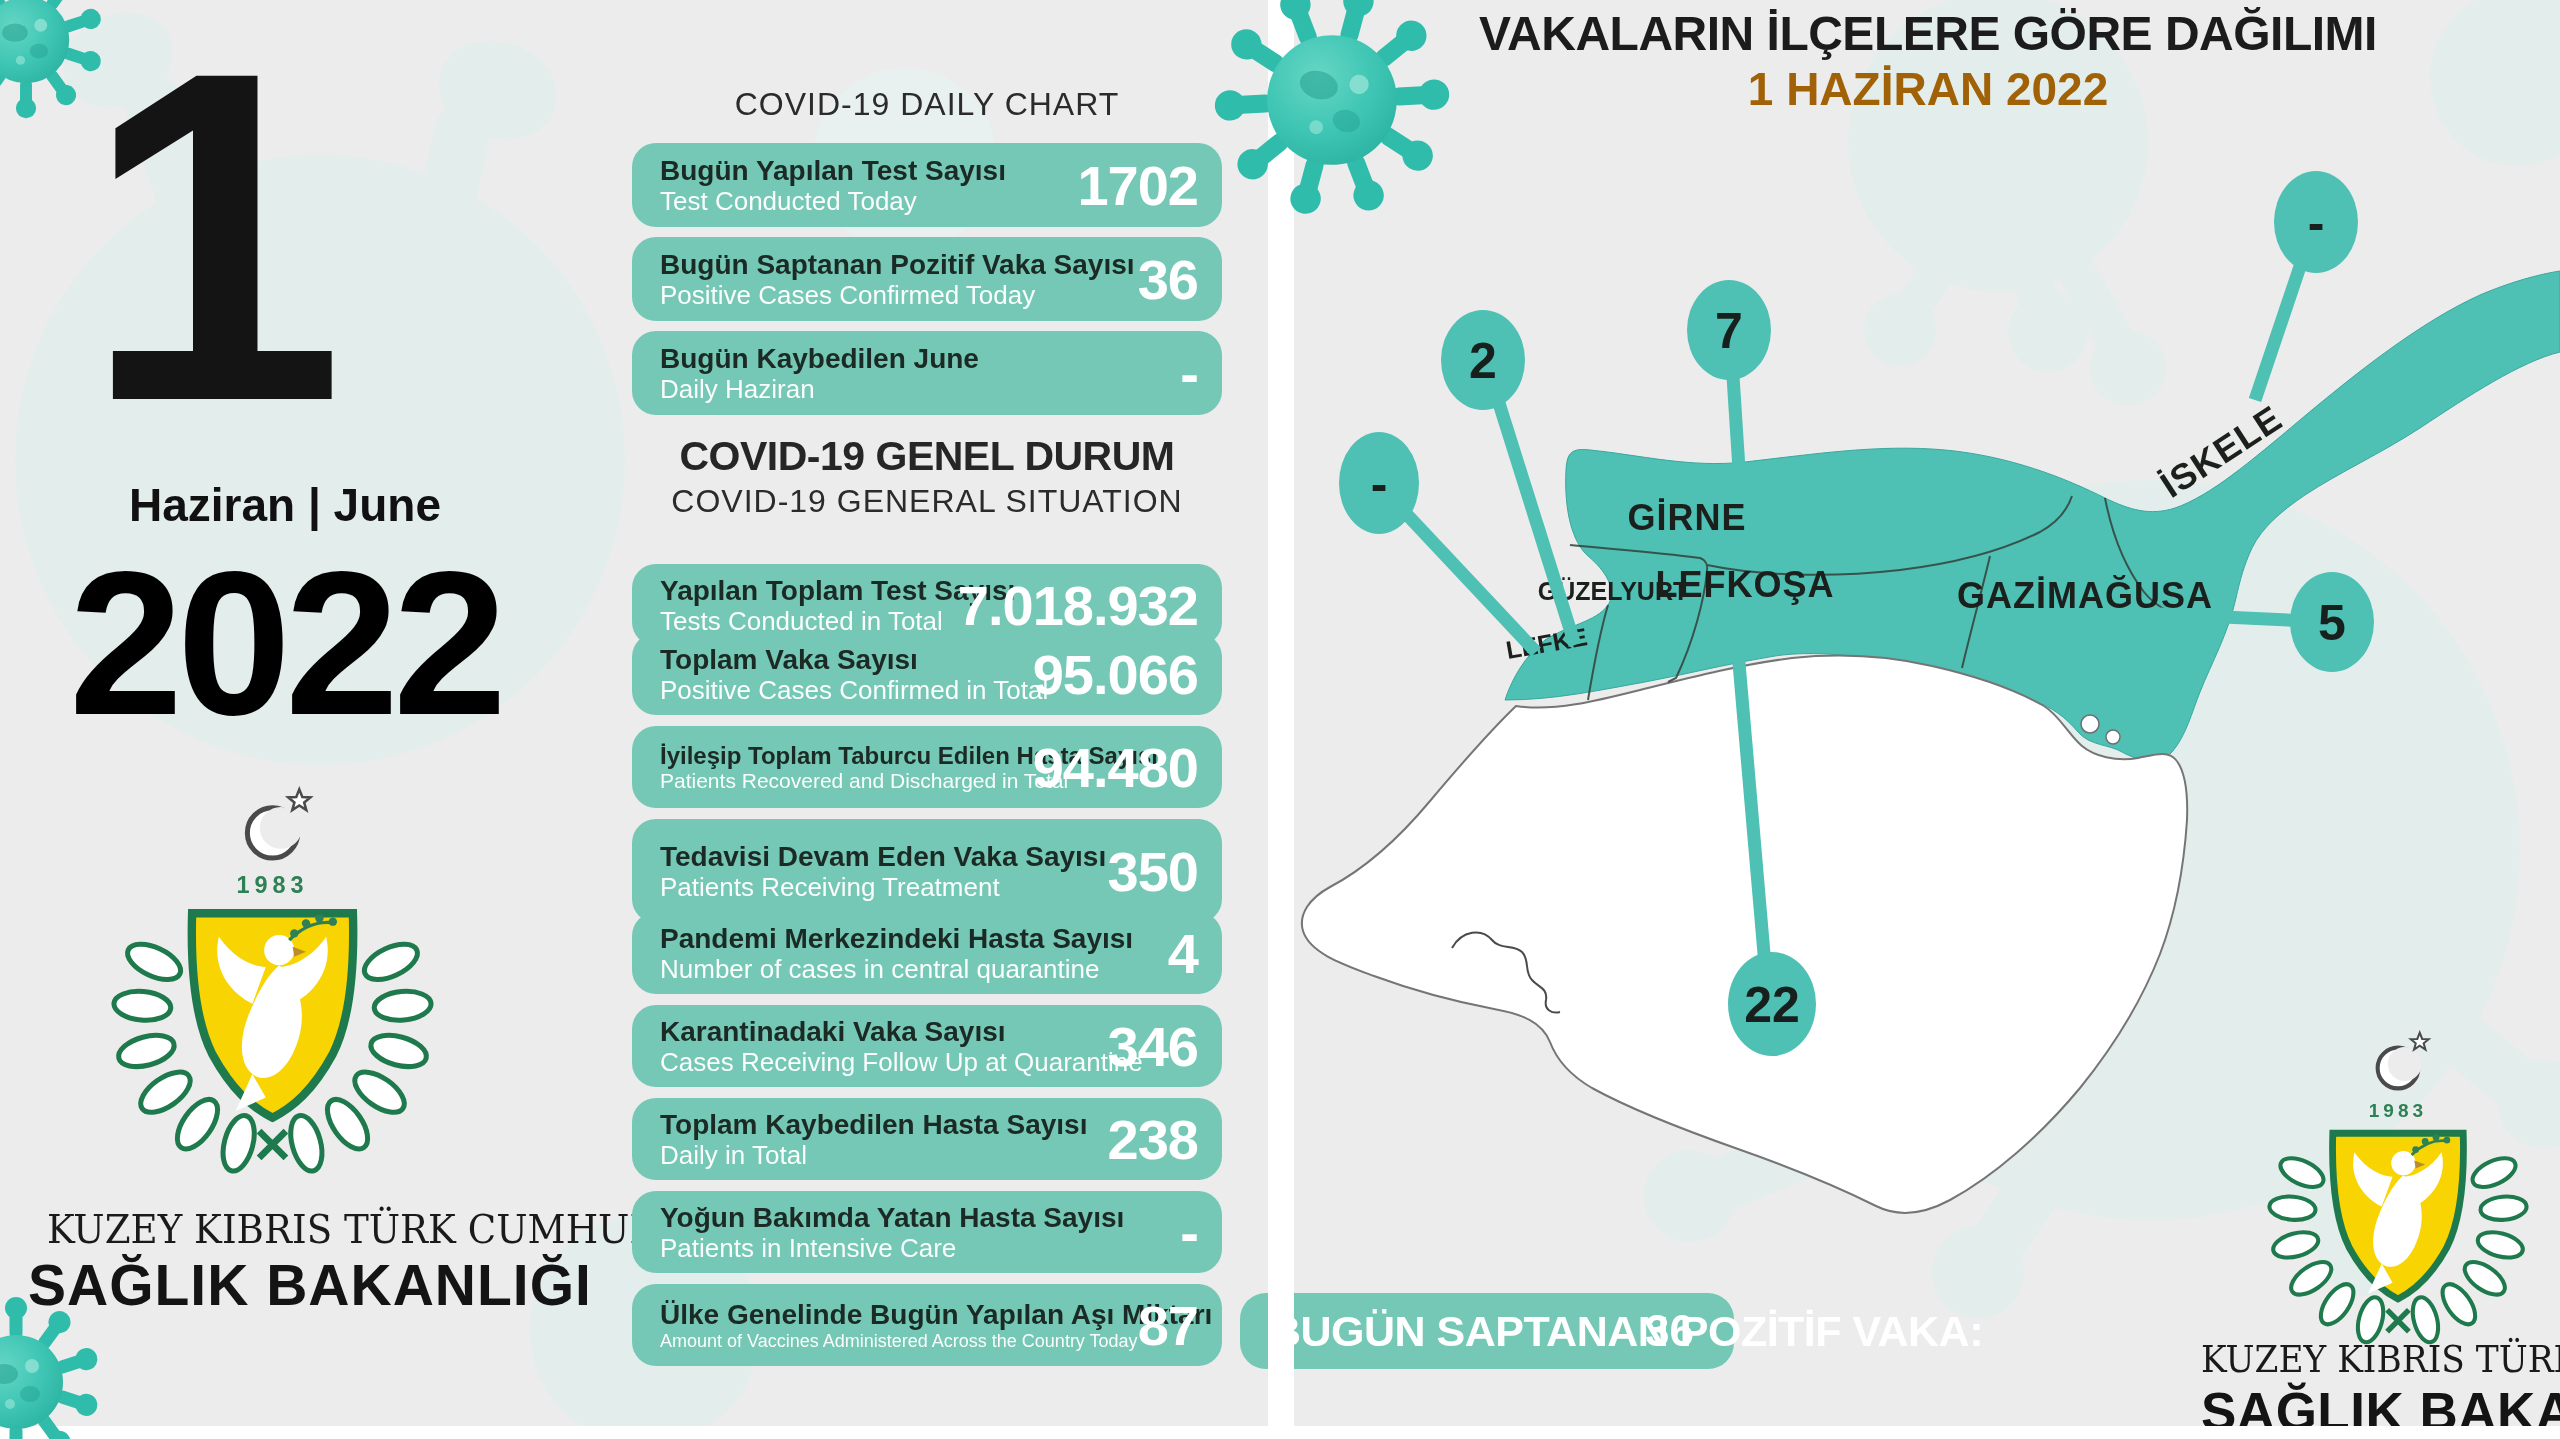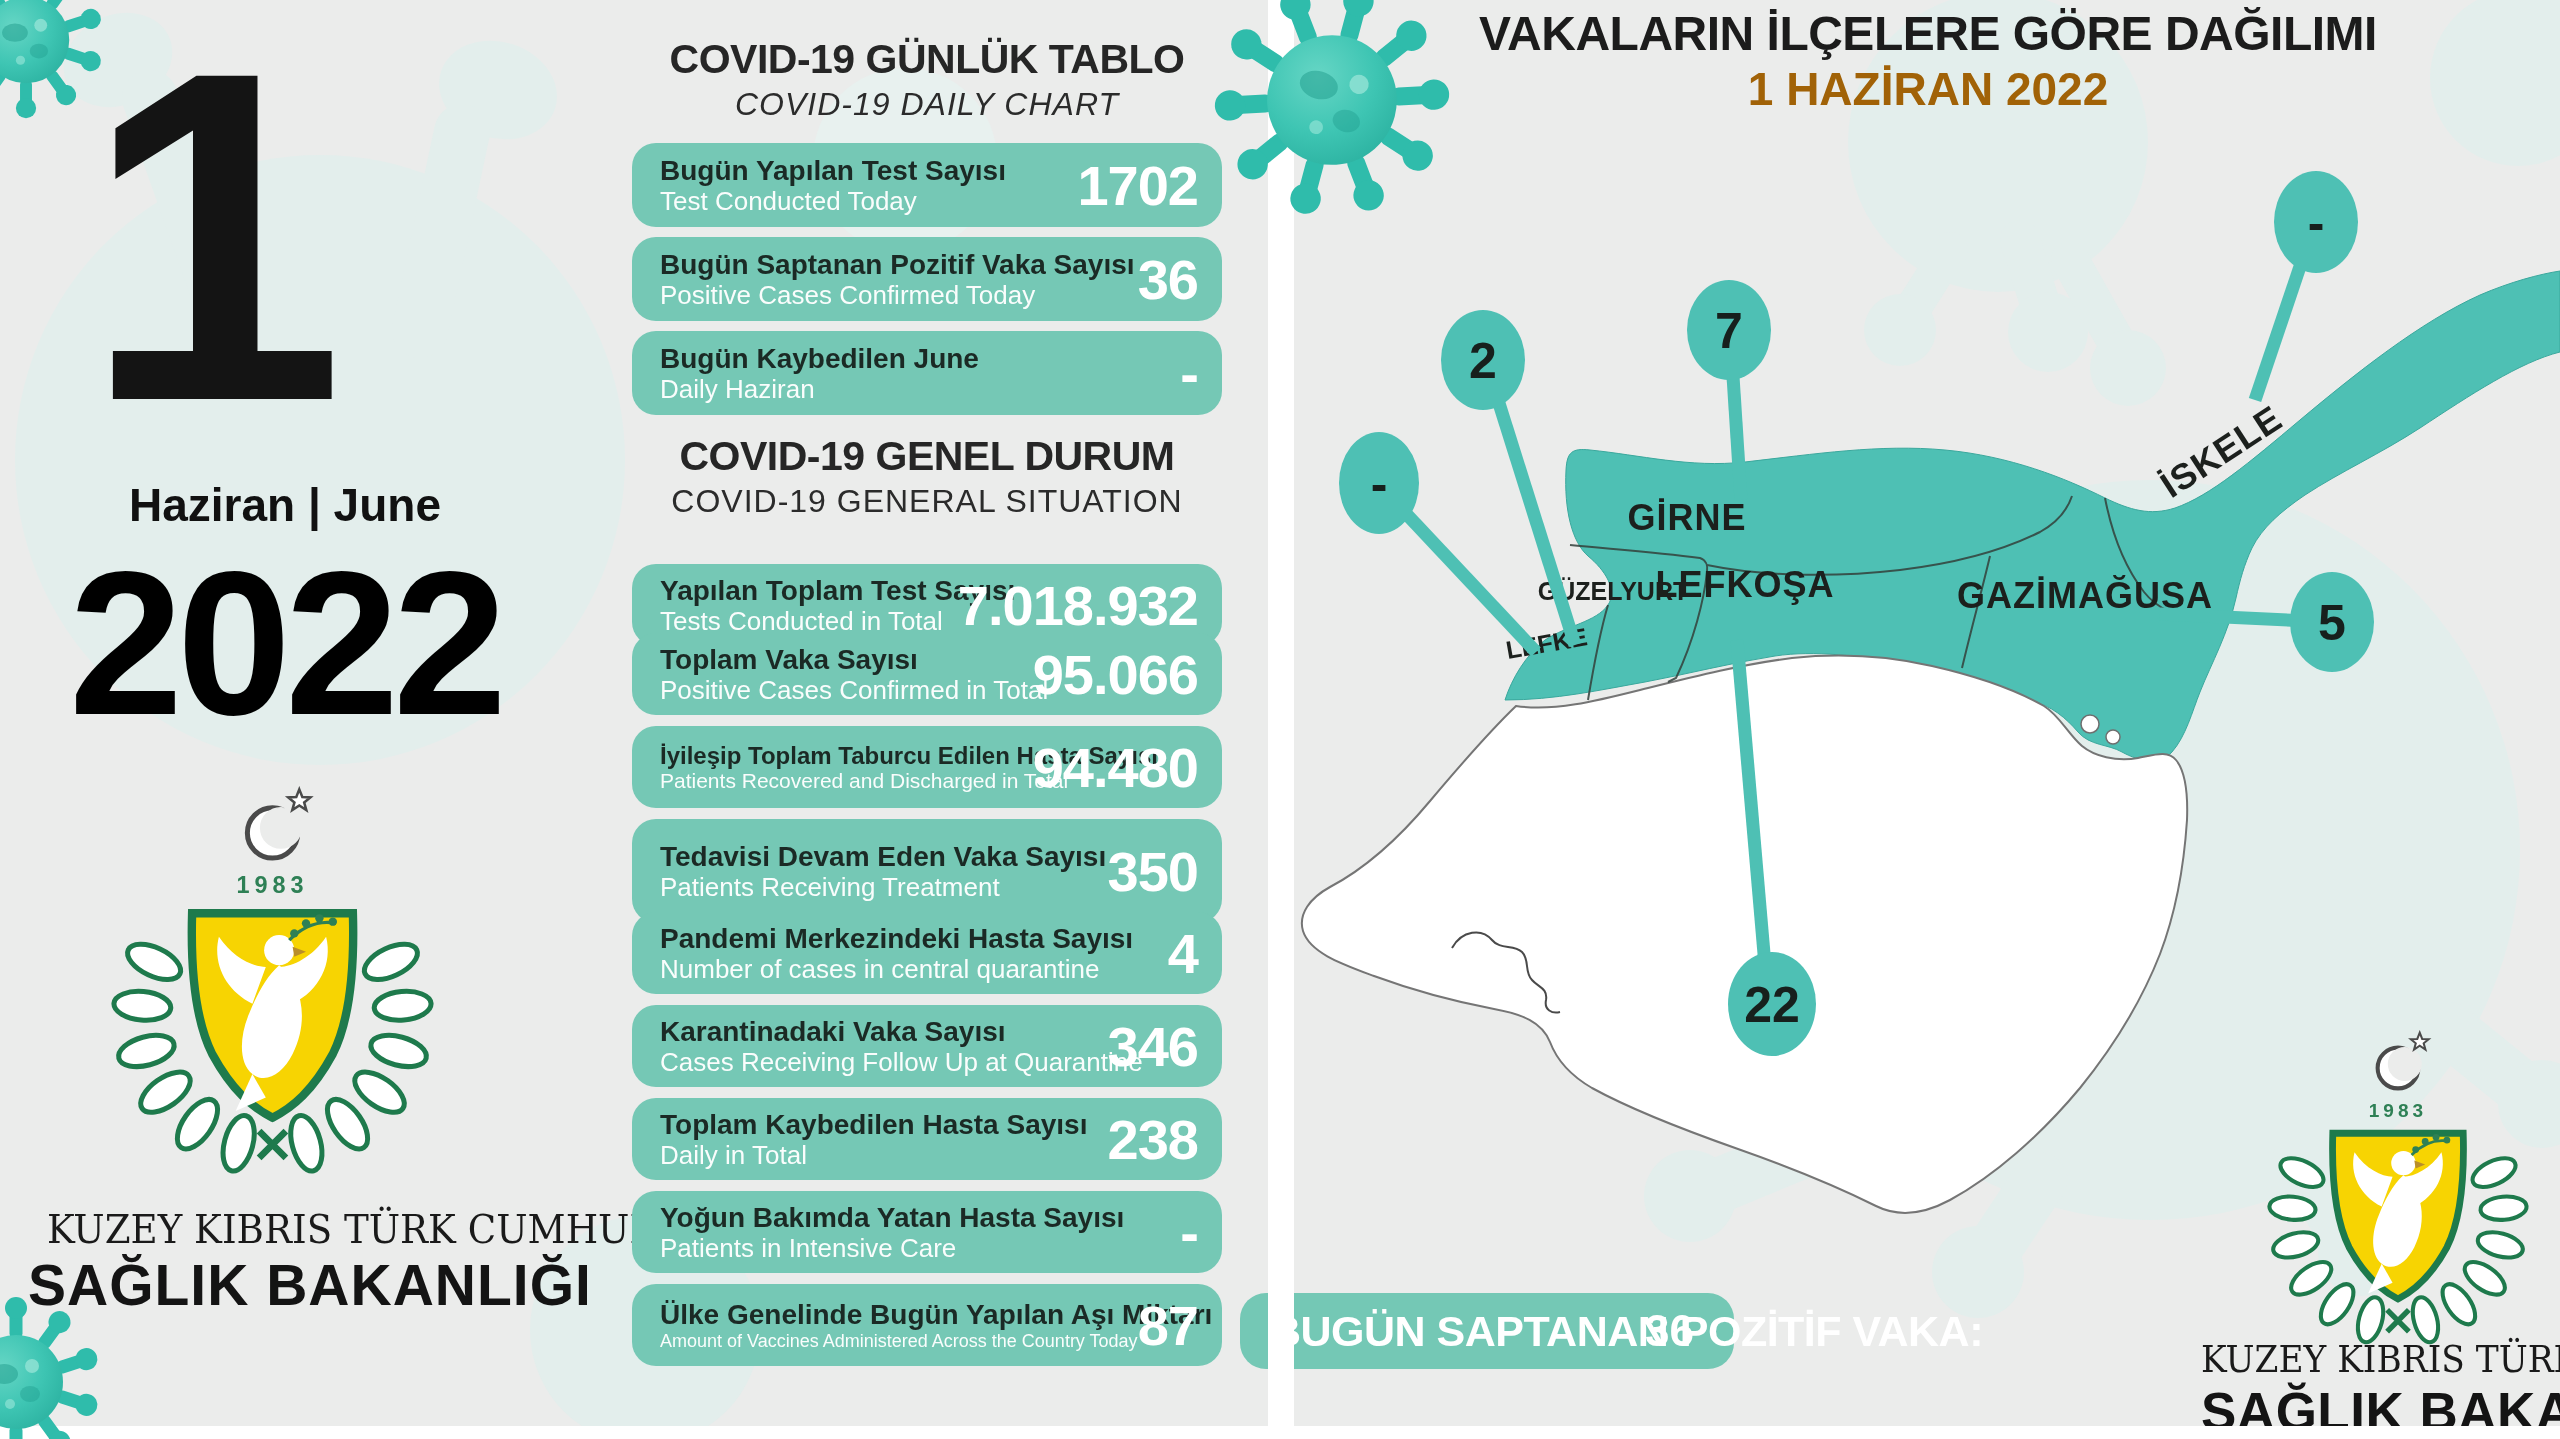--- a/index.html
+++ b/index.html
@@ -201,22 +201,21 @@
 
     <svg class="emblem-box" style="left:105px;top:786px;" width="335" height="402" viewBox="0 0 200 240">
       <use href="#trnc-emblem"></use>
     </svg>
 
     <div class="ministry-left">
       <div class="ministry-l1">KUZEY KIBRIS TÜRK CUMHURIYETİ</div>
       <div class="ministry-l2">SAĞLIK BAKANLIĞI</div>
     </div>
 
-    <div class="sec-title" style="top:36px;">COVID-19 GÜNLÜK TABLO</div>
-    <div class="sec-sub" style="top:86px;font-style:italic;">COVID-19 DAILY CHART</div>
+    <div class="sec-sub" style="top:86px;">COVID-19 DAILY CHART</div>
 
     <div class="stat-row" style="top:143px;">
       <div class="stat-labels">
           <div class="stat-tr">Bugün Yapılan Test Sayısı</div>
       <div class="stat-en">Test Conducted Today</div>
         </div>
       <div class="stat-value">1702</div>
     </div>
     <div class="stat-row" style="top:237px;">
       <div class="stat-labels">

